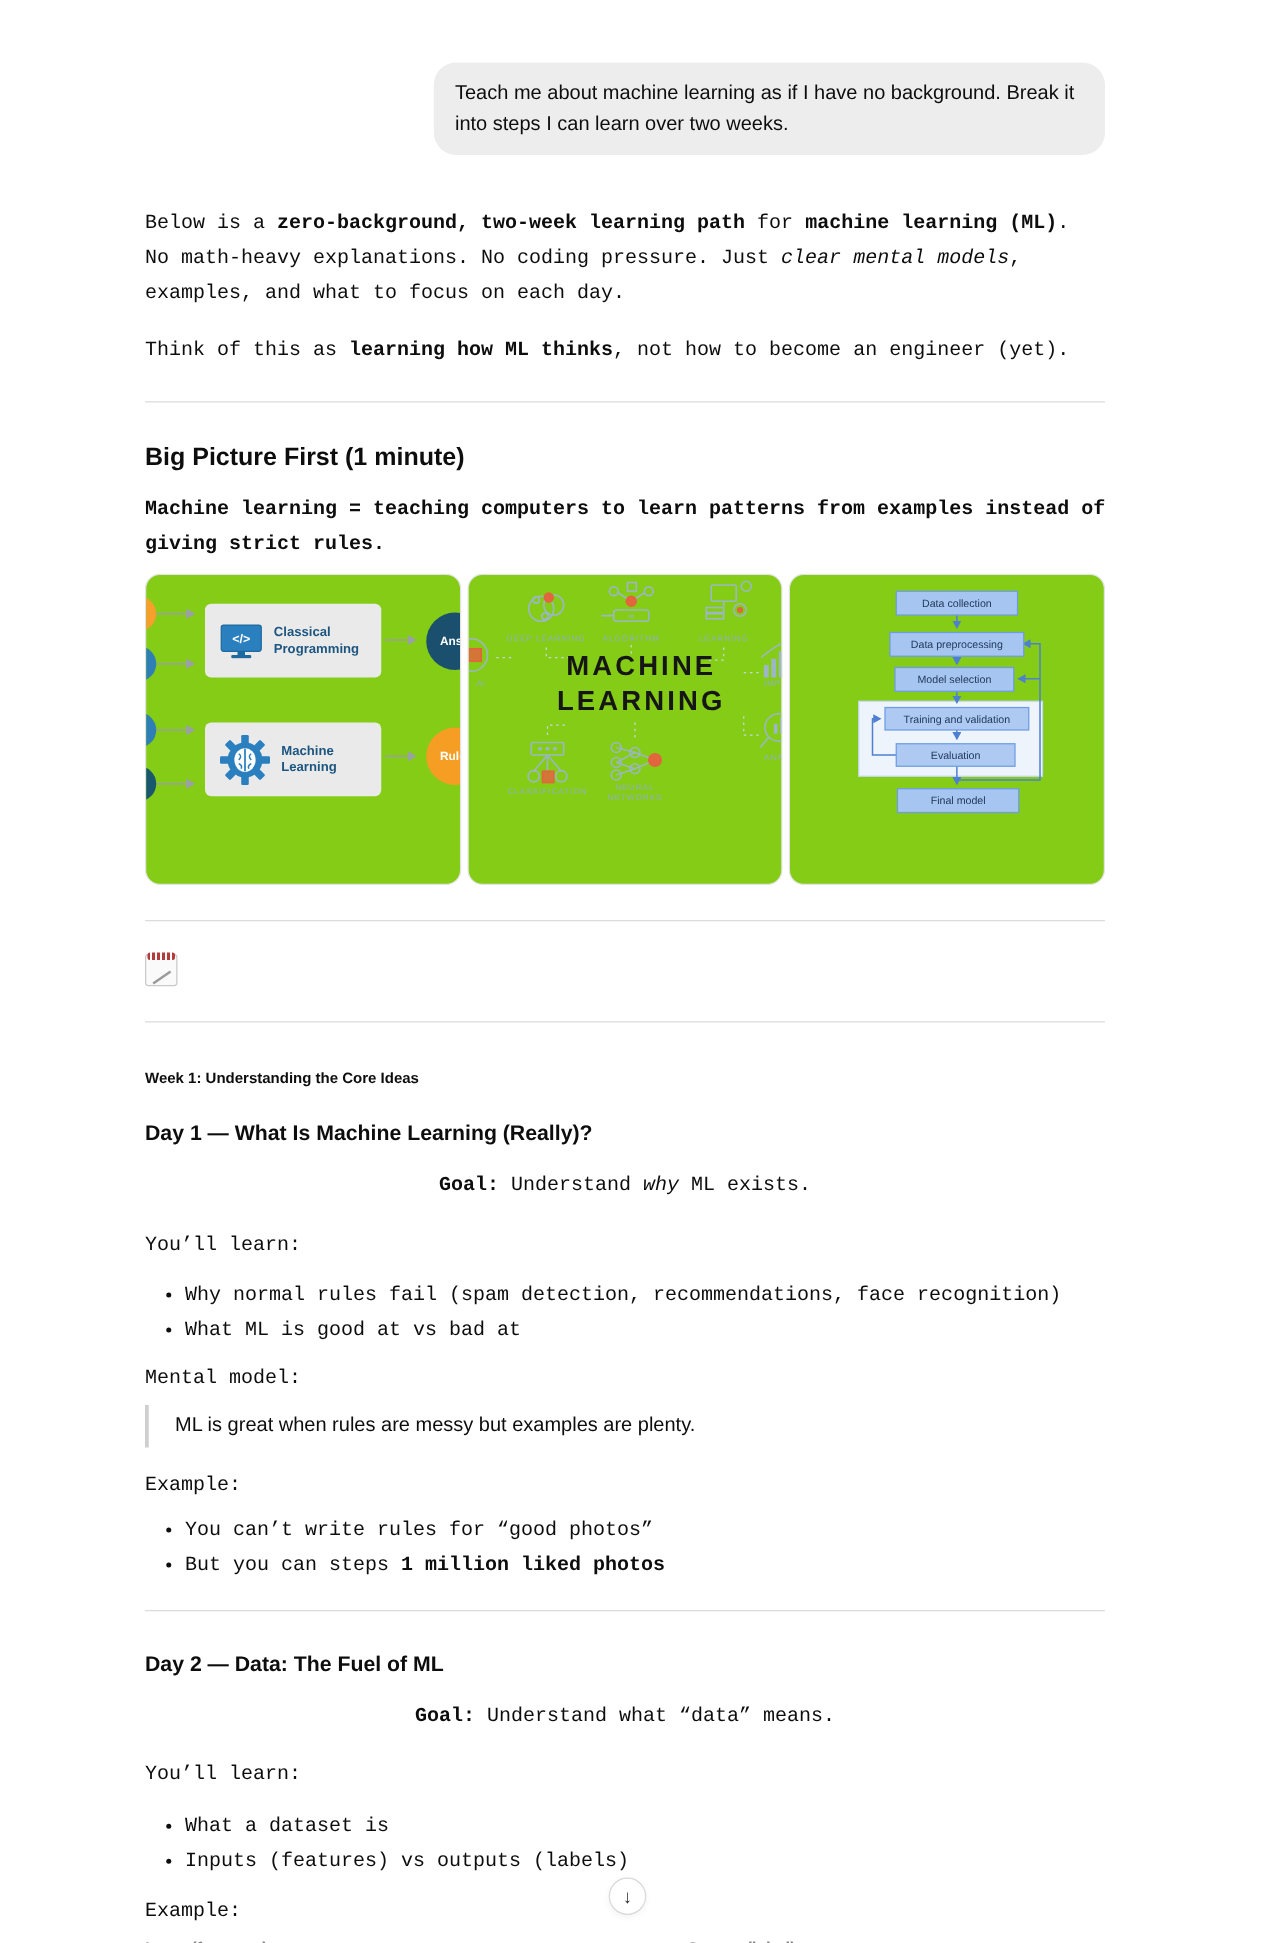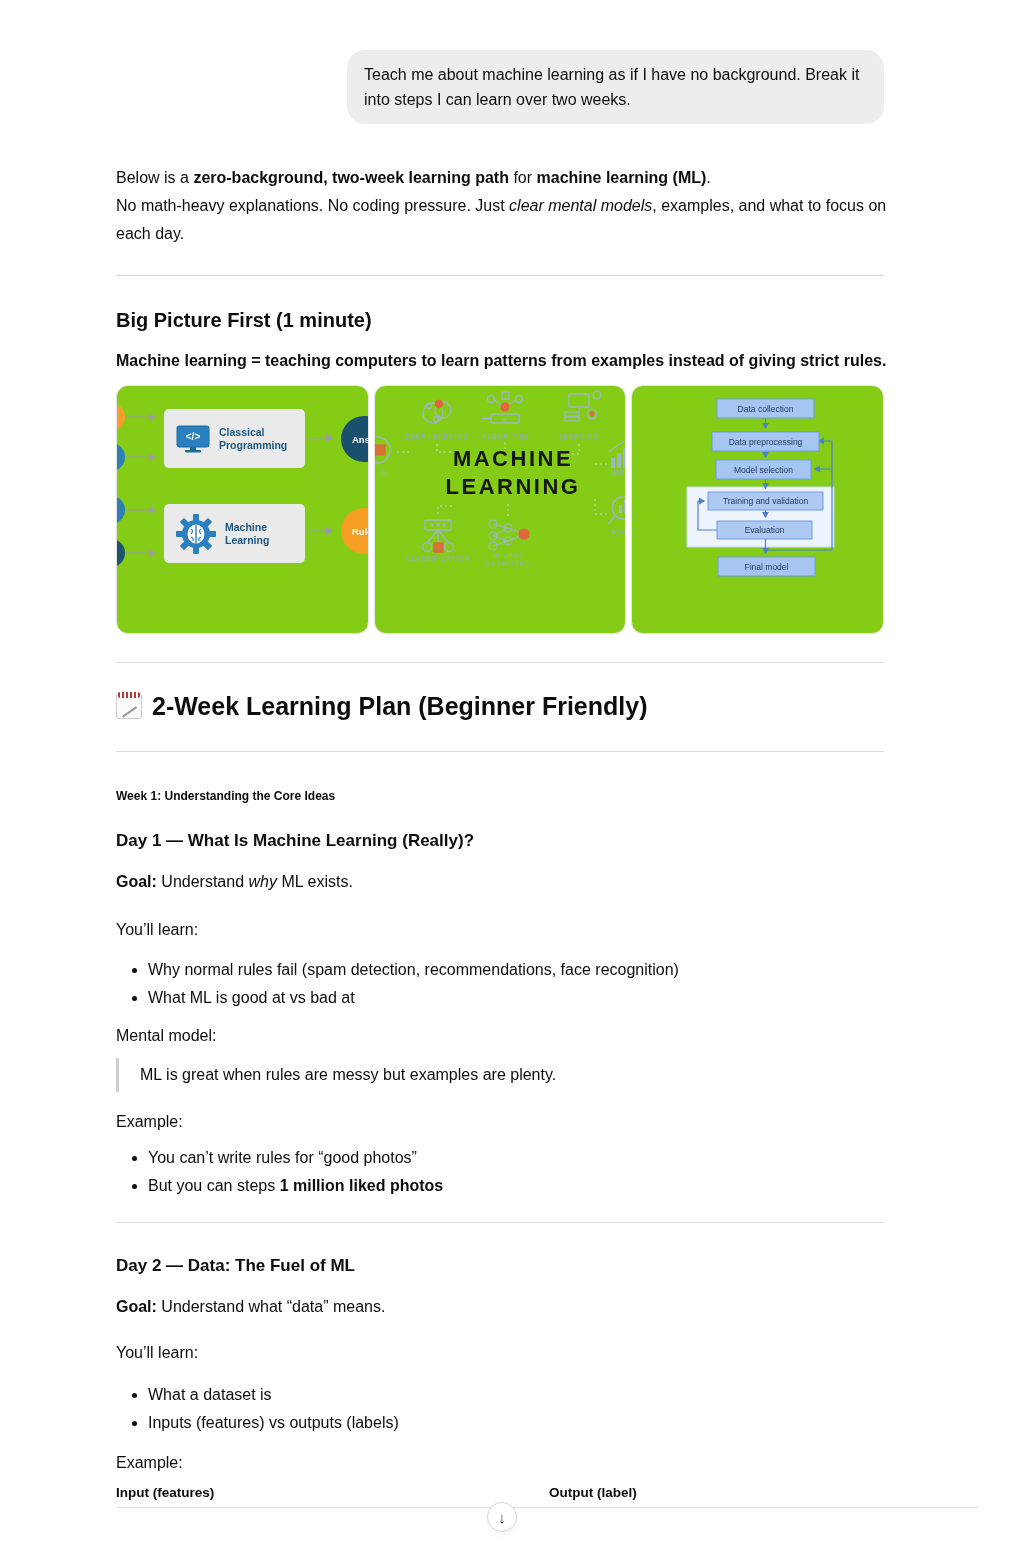--- a/index.html
+++ b/index.html
@@ -7,21 +7,21 @@
     font-family:"Liberation Sans","DejaVu Sans",sans-serif; color:#0d0d0d; }
   .page { position:relative; width:1016px; height:1554px;margin-left:44px; }
 
   
   .bubble { position:absolute; top:50px; left:303px; width:537px;
     background:#ededed; border-radius:18px; padding:12px 17px;
     font-size:16px; line-height:25px; }
 
   
   .content { position:absolute; top:164px; left:72px; width:768px; }
-  .content p, .content li { font-size:16px; line-height:28px; }
+  .content p, .content li { font-size:16px; line-height:28px;font-family:Liberation Mono, monospace; }
   .para { width:780px; }
   strong { font-weight:700; }
   em { font-style:italic; }
   hr { border:none; border-top:1px solid #dcdcdc; height:0; }
   .hr1 { margin-top:27px; }
   .hr2 { margin-top:28px; }
   .hr3 { margin-top:28px; }
   .hr4 { margin-top:22px; }
   .block { display:block; }
 
@@ -52,21 +52,21 @@
   .cal-icon { position:relative; width:26px; height:26px; background:#fafafa;
     border:1px solid #c9c9c9; border-radius:3px; display:inline-block; flex:0 0 auto; }
   .cal-icon::before { content:""; position:absolute; left:1px; right:1px; top:-2px; height:6px;
     background:repeating-linear-gradient(90deg,#b23b3b 0 2px,#fafafa 2px 4px); border-radius:2px; }
   .cal-icon::after { content:""; position:absolute; left:4px; bottom:5px; width:17px; height:2px;
     background:#9a9a9a; transform:rotate(-35deg); }
 
   h3.week { margin-top:32px; font-size:12px; line-height:24px; font-weight:700; }
   h4.day { margin-top:22px; font-size:17px; line-height:22px; font-weight:700; }
   h4.day2 { margin-top:32px; }
-  .goal { margin-top:16px; }
+  .goal { margin-top:16px;text-align:center; }
   .learn { margin-top:20px; }
   .learn2 { margin-top:18px; }
   .mental { margin-top:10px; }
   .examplep { margin-top:16px; }
   .examplep2 { margin-top:12px; }
   blockquote { margin-top:8px; border-left:3px solid #cfcfcf; padding:4px 0 4px 21px;
     font-size:16px; line-height:26px; }
 
   
   .tablehead { margin-top:8px; width:863px; display:flex; border-bottom:1px solid #e0e0e0;
@@ -89,20 +89,23 @@
 
   <div class="bubble">
     <span>Teach me about machine learning as if I have no background. Break it into steps I can learn over two weeks.</span>
   </div>
 
   <div class="content">
 
     <p class="para">
       <span class="block"><span>Below is a </span><strong>zero-background, two-week learning path</strong><span> for </span><strong>machine learning (ML)</strong><span>.</span></span>
       <span><span>No math-heavy explanations. No coding pressure. Just </span><em>clear mental models</em><span>, examples, and what to focus on each day.</span></span>
+    </p>
+    <p class="para" style="margin-top:18px;">
+      <span>Think of this as </span><strong>learning how ML thinks</strong><span>, not how to become an engineer (yet).</span>
     </p>
 
     <hr class="hr1">
 
     <h2 class="bigpic">Big Picture First (1 minute)</h2>
     <p class="lead para">Machine learning = teaching computers to learn patterns from examples instead of giving strict rules.</p>
 
     <div class="figrow">
 
       <div class="figcard">
@@ -306,21 +309,20 @@
             <text x="134.5" y="183.5">Final model</text>
           </g>
         </svg>
       </div>
     </div>
 
     <hr class="hr2">
 
     <h1 class="planhead">
       <span class="cal-icon"></span>
-      <span>2-Week Learning Plan (Beginner Friendly)</span>
     </h1>
 
     <hr class="hr3">
 
     <h3 class="week">Week 1: Understanding the Core Ideas</h3>
 
     <h4 class="day">Day 1 — What Is Machine Learning (Really)?</h4>
     <p class="goal"><strong>Goal:</strong><span> Understand </span><em>why</em><span> ML exists.</span></p>
     <p class="learn">You’ll learn:</p>
     <ul class="tight">

